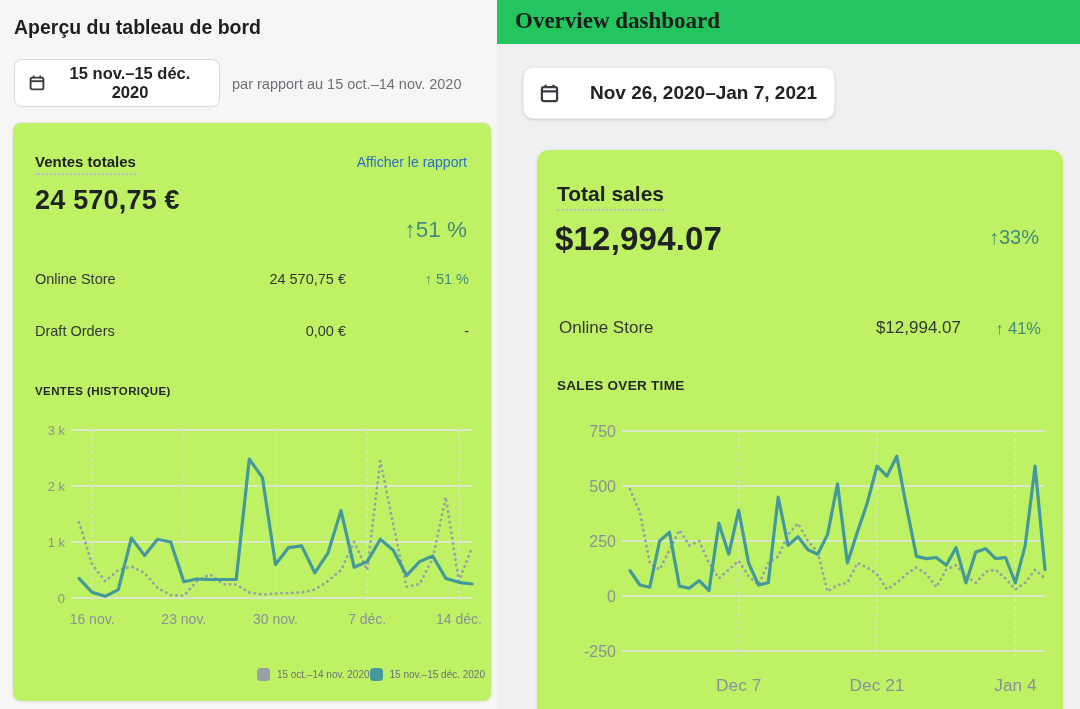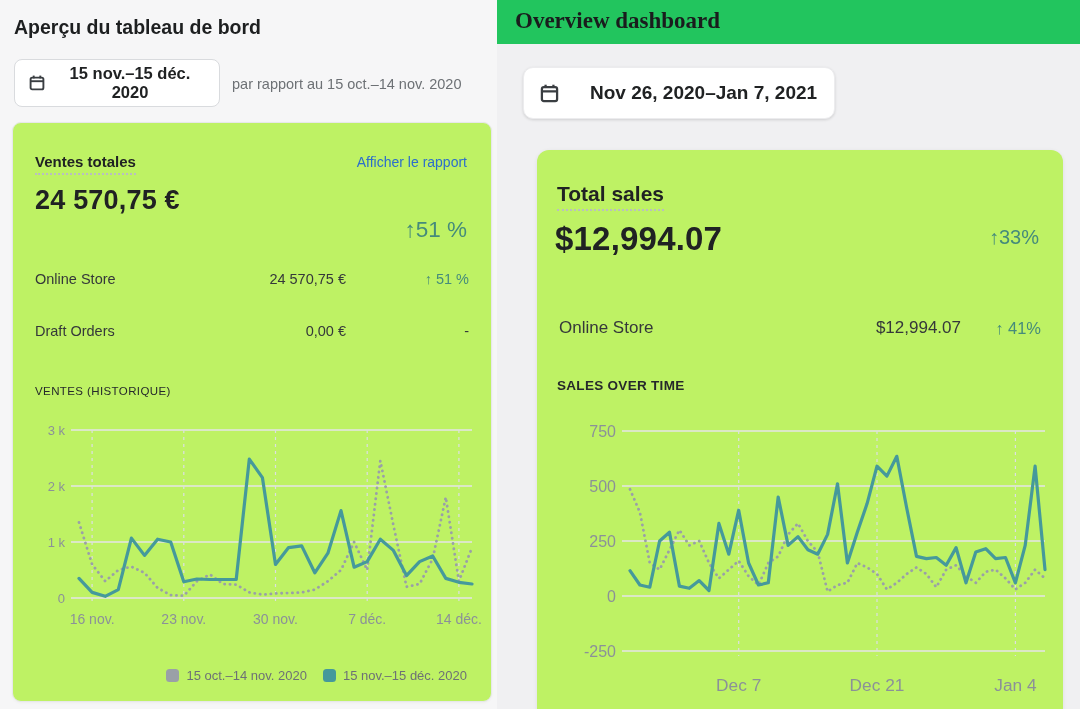--- a/index.html
+++ b/index.html
@@ -49,23 +49,23 @@
   .lp-metric-title { position:absolute; left:22px; top:30px; font-size:15px; font-weight:700; }
   .lp-report-link  { position:absolute; right:24px; top:31px; font-size:14px; color:#2c6ecb; text-decoration:none; cursor:pointer; }
   .lp-total  { position:absolute; left:22px; top:62px; font-size:27px; font-weight:700; letter-spacing:.2px; }
   .lp-change { position:absolute; right:24px; top:66px; font-size:22.5px; color:#458b7b;margin-top:28px; }
   .metric-row { position:absolute; left:22px; right:22px; display:flex; align-items:flex-end; font-size:14.5px; color:#35383a; }
   .lp-row-1 { top:148px; } .lp-row-2 { top:200px; }
   .metric-row .m-label { flex:1; }
   .lp-card .m-value { width:150px; text-align:right; margin-right:53px; }
   .lp-card .m-change { width:70px; text-align:right; }
   .chg-pos { color:#458b7b; }
-  .lp-chart-heading { position:absolute; left:22px; top:262px; font-size:11.5px; font-weight:400; letter-spacing:.4px; color:#26292b; }
+  .lp-chart-heading { position:absolute; left:22px; top:262px; font-size:11.5px; font-weight:700; letter-spacing:.4px; color:#26292b; }
   .lp-chart { position:absolute; left:11px; top:285px; }
-  .legend { position:absolute; right:24px; top:545px; display:flex; gap:16px; font-size:13px; color:#6d7175; white-space:nowrap; }
+  .legend { position:absolute; right:6px; top:545px; display:flex; gap:0; font-size:10px; color:#6d7175; white-space:nowrap; }
   .legend-item { display:flex; align-items:center; gap:7px; }
   .swatch { width:13px; height:13px; border-radius:3.5px; display:inline-block; }
 
   
   .rp-metric-title { position:absolute; left:20px; top:32px; font-size:21px; font-weight:700; }
   .rp-total  { position:absolute; left:18px; top:70px; font-size:33px; font-weight:700; letter-spacing:.2px; }
   .rp-change { position:absolute; right:24px; top:76px; font-size:20px; color:#458b7b; }
   .rp-row-1 { top:168px; font-size:17px; }
   .rp-card .m-value { width:170px; text-align:right; margin-right:16px; }
   .rp-card .m-change { width:64px; text-align:right; font-size:16.5px; }

